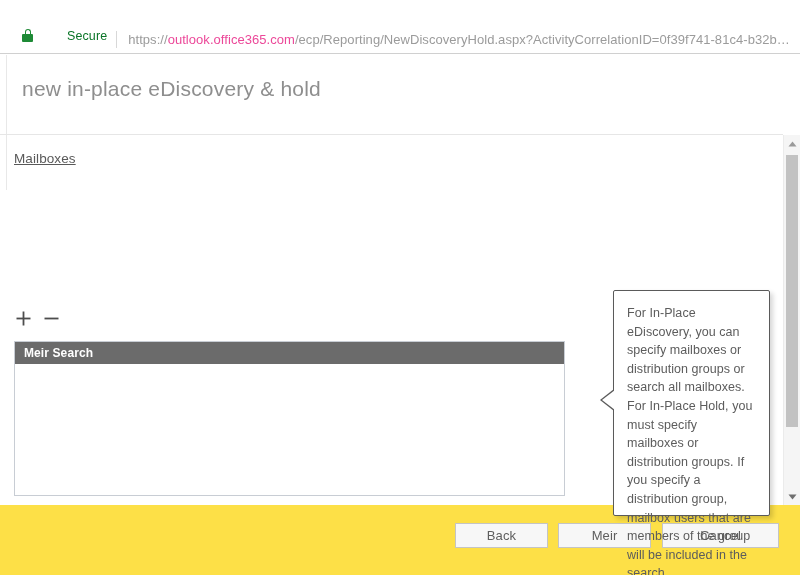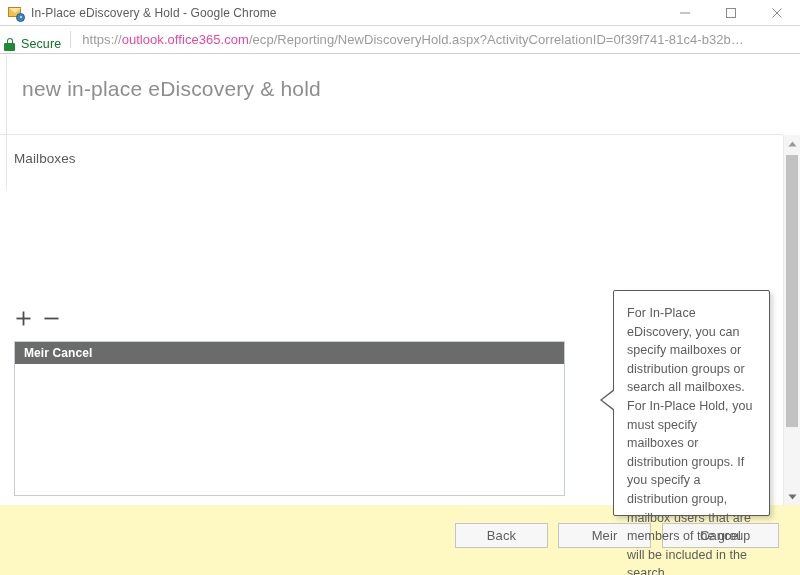--- a/index.html
+++ b/index.html
@@ -92,24 +92,25 @@
     position: absolute;
     left: 0; top: 26px;
     width: 800px; height: 28px;
     background: #ffffff;
     border-bottom: 1px solid #d0d0d0;
     display: flex;
     align-items: center;
   }
   .lock-wrap {
     display: flex;
-    align-items: flex-end;
-    padding-left: 4px;
+    align-items: flex-start;
+    padding-left: 22px;
     padding-right: 9px;
     height: 22px;
+    gap: 28px;
   }
   .lock-icon {
     width: 11px; height: 13px;
     position: relative;
     margin-right: 6px;
   }
   .lock-icon .body {
     position: absolute;
     left: 0; bottom: 0;
     width: 11px; height: 8px;
@@ -180,20 +181,21 @@
     left: 0; top: 80px;
     width: 781px; height: 370px;
     overflow: hidden;
   }
 
   .section-label {
     position: absolute;
     font-size: 13.5px;
     color: #595959;
     letter-spacing: 0.1px;
+    text-decoration: underline;
   }
 
   .radio-row {
     position: absolute;
     display: flex;
     align-items: center;
   }
   .radio {
     width: 13px; height: 13px;
     border-radius: 50%;
@@ -318,21 +320,21 @@
     border-top: 10px solid transparent;
     border-bottom: 10px solid transparent;
     border-right: 13px solid #ffffff;
   }
 
   
   .footer {
     position: absolute;
     left: 0; bottom: 0;
     width: 800px; height: 70px;
-    background: #fef9c3;
+    background: #fde047;
   }
   .btn {
     position: absolute;
     top: 18px;
     height: 25px;
     background: #f7f7f7;
     border: 1px solid #c4c4c4;
     font-size: 13px;
     color: #5e5e5e;
     font-family: "Liberation Sans", sans-serif;
@@ -344,45 +346,20 @@
   }
   #btn-back   { left: 455px; width: 93px; }
   #btn-next   { left: 558px; width: 93px; }
   #btn-cancel { left: 662px; width: 117px; }
 </style>
 </head>
 <body>
 
 <div id="app">
 
-  <div class="titlebar">
-    <div class="tb-icon">
-      <div class="env"></div>
-      <div class="gear"></div>
-    </div>
-    <div class="tb-title">In-Place eDiscovery &amp; Hold - Google Chrome</div>
-    <div class="tb-controls">
-      <div class="tb-btn">
-        <svg width="12" height="12" viewBox="0 0 12 12">
-            <line x1="1" y1="6" x2="11" y2="6" stroke="#8a8a8a" stroke-width="1"></line>
-          </svg>
-      </div>
-      <div class="tb-btn">
-        <svg width="12" height="12" viewBox="0 0 12 12">
-            <rect x="1.5" y="1.5" width="9" height="9" fill="none" stroke="#8a8a8a" stroke-width="1"></rect>
-          </svg>
-      </div>
-      <div class="tb-btn">
-        <svg width="12" height="12" viewBox="0 0 12 12">
-            <line x1="1.5" y1="1.5" x2="10.5" y2="10.5" stroke="#8a8a8a" stroke-width="1"></line>
-            <line x1="10.5" y1="1.5" x2="1.5" y2="10.5" stroke="#8a8a8a" stroke-width="1"></line>
-          </svg>
-      </div>
-    </div>
-  </div>
 
   <div class="urlbar">
     <div class="lock-wrap">
       <div class="lock-icon">
         <div class="shackle"></div>
         <div class="body"></div>
       </div>
       <span class="secure-txt">Secure</span>
     </div>
     <div class="url-sep"></div>
@@ -412,21 +389,21 @@
             </svg>
         </div>
         <div class="mini-btn">
           <svg width="17" height="17" viewBox="0 0 17 17">
               <line x1="1.5" y1="8.5" x2="15.5" y2="8.5" stroke="#4d4d4d" stroke-width="1.8"></line>
             </svg>
         </div>
       </div>
 
       <div class="listbox">
-        <div class="list-row selected">Meir Cancel</div>
+        <div class="list-row selected">Meir Search</div>
       </div>
 
     </div>
 
     <div class="scrollbar">
       <div class="sb-arrow up">
         <svg width="9" height="6" viewBox="0 0 9 6">
             <polygon points="4.5,0.5 8.5,5.5 0.5,5.5" fill="#9a9a9a"></polygon>
           </svg>
       </div>

